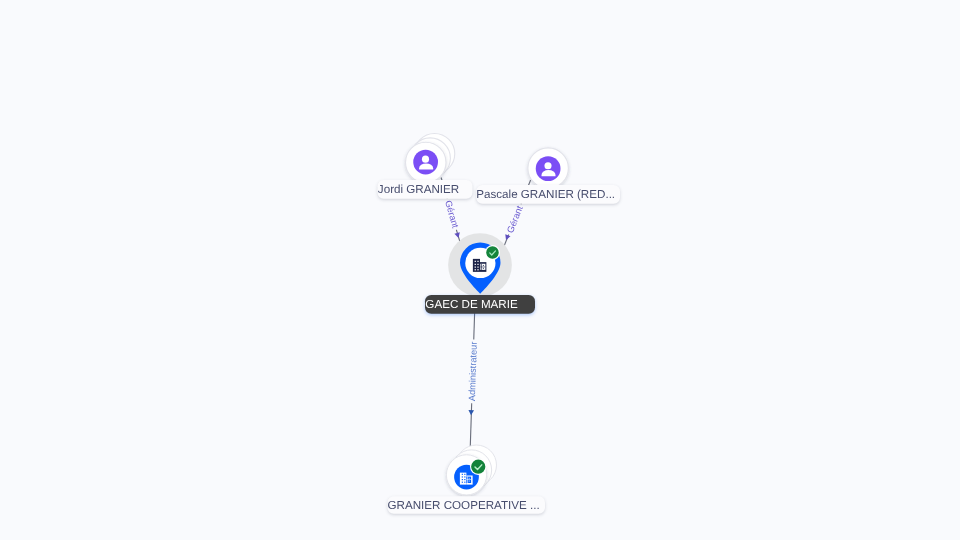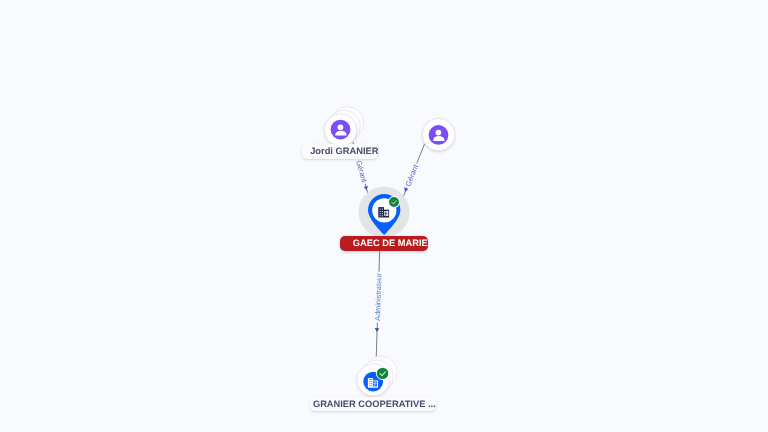--- a/index.html
+++ b/index.html
@@ -3,23 +3,23 @@
 <meta charset="utf-8">
 <style>
   html,body{margin:0;padding:0;}
   body{width:768px;height:432px;overflow:hidden;background:#f9fafd;
        font-family:"Liberation Sans",sans-serif;
        -webkit-font-smoothing:antialiased;text-rendering:geometricPrecision;transform:translateZ(0);}
   #canvas{position:relative;width:768px;height:432px;}
   #gsvg{position:absolute;left:0;top:0;}
   .lbl{position:absolute;box-sizing:border-box;white-space:nowrap;
        border-radius:5px;background:#fbfbfd;color:#474d6d;
-       font-size:9.3px;text-align:right;
-       box-shadow:0 1px 2.5px rgba(60,64,90,.20);font-weight:bold;}
-  .lbl.sel{background:#b91c1c;color:#fff;box-shadow:0 1px 3px rgba(17,96,247,.32);}
+       font-size:9.3px;text-align:left;
+       box-shadow:0 1px 2.5px rgba(60,64,90,.20);}
+  .lbl.sel{background:#404040;color:#fff;box-shadow:0 1px 3px rgba(17,96,247,.32);}
   .elbl{font-size:7.4px;font-family:"Liberation Sans",sans-serif;}
 </style>
 </head>
 <body>
 
 <div id="canvas">
 <svg id="gsvg" width="768" height="432">
   <defs>
     <filter id="nshadow" x="-70%" y="-70%" width="260%" height="260%">
       <feDropShadow dx="0" dy="1" stdDeviation="1.2" flood-color="#454a63" flood-opacity="0.22"></feDropShadow>
@@ -131,15 +131,16 @@
     <rect x="-13" y="-4.3" width="26" height="8.6" fill="#f9fafd"></rect>
     <text class="elbl" x="0" y="0" fill="#6a5ad0" text-anchor="middle" dominant-baseline="central">Gérant</text>
   </g>
   <g transform="translate(378.2,297.1) rotate(-88.1)">
     <rect x="-25.5" y="-4.3" width="51" height="8.6" fill="#f9fafd"></rect>
     <text class="elbl" x="0" y="0" fill="#5a7ccd" text-anchor="middle" dominant-baseline="central">Administrateur</text>
   </g>
 </svg>
 
   <div class="lbl" style="left:302.3px;top:144.3px;width:76.1px;height:14.4px;line-height:14.4px;">Jordi GRANIER</div>
+  <div class="lbl" style="left:381px;top:148.4px;width:115px;height:14.7px;line-height:14.7px;">Pascale GRANIER (RED...</div>
   <div class="lbl sel" style="left:340.3px;top:236.4px;width:87.4px;height:14.2px;line-height:14.2px;">GAEC DE MARIE</div>
   <div class="lbl" style="left:310px;top:396.5px;width:125.7px;height:14.8px;line-height:14.8px;">GRANIER COOPERATIVE ...</div>
 </div>
 
 </body></html>

